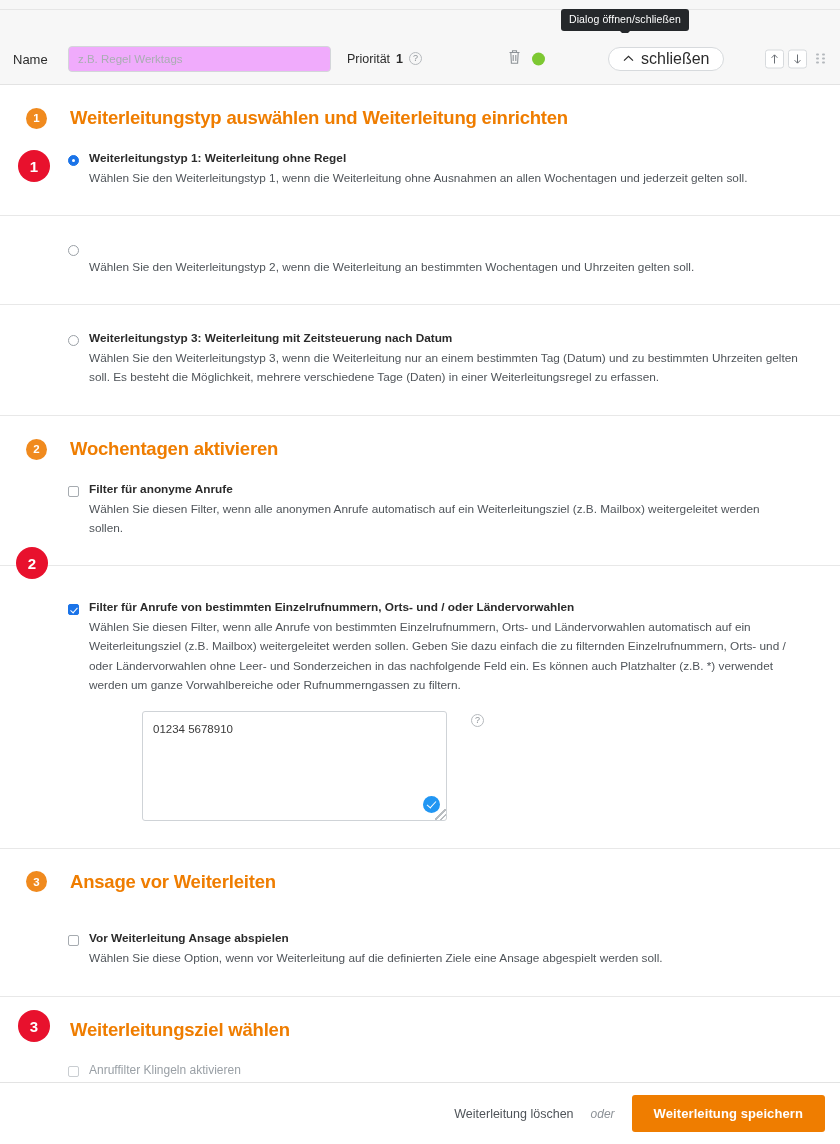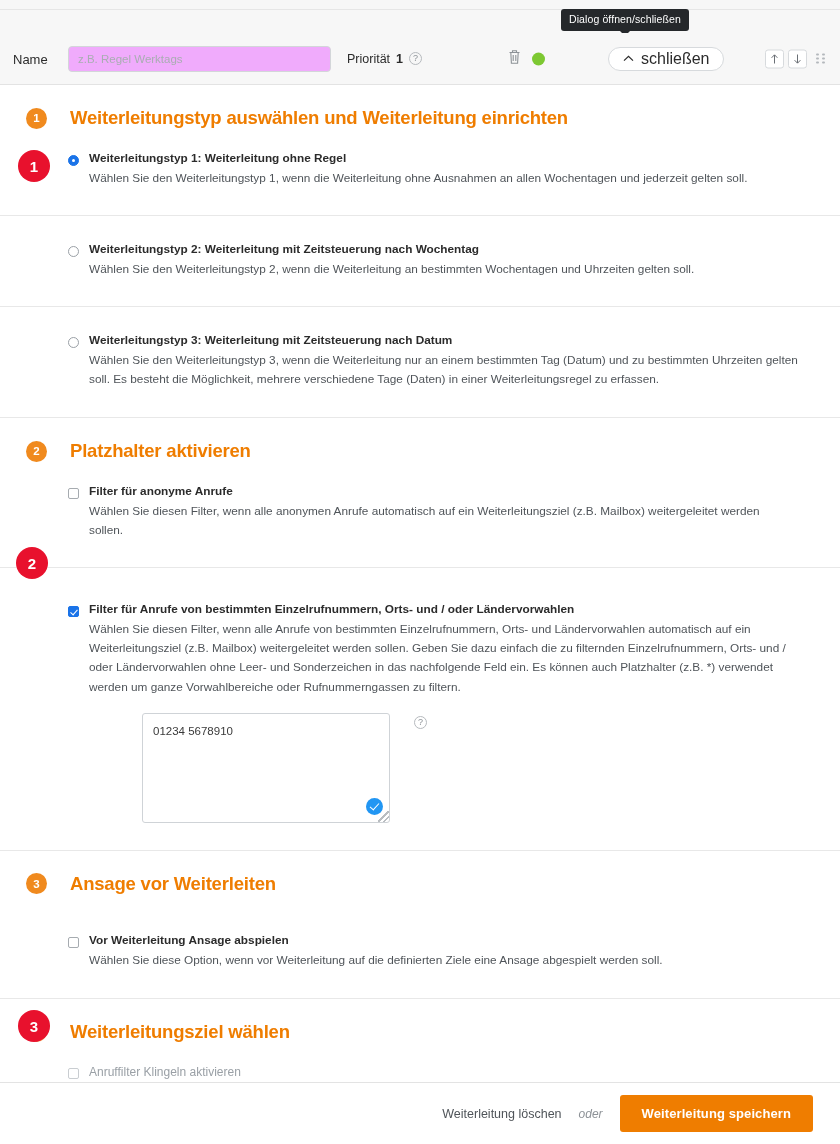--- a/index.html
+++ b/index.html
@@ -129,21 +129,21 @@
 
   .opt-title { font-size: 11.8px; font-weight: 700; color: #2b2b2b; line-height: 1.35; }
   .opt-title.muted { color: #9aa0a6; font-weight: 400; font-size: 12px; }
   .opt-desc {
     font-size: 11.8px; color: #4f5459; line-height: 1.62;
     margin-top: 2px; padding-left: 21px; max-width: 742px;
   }
 
   
   .ta-block { display: flex; align-items: flex-start; padding-left: 142px; margin-top: 16px; }
-  .ta-wrap { position: relative; width: 248px; height: 110px; }
+  .ta-wrap { position: relative; width: 305px; height: 110px; }
   .ta {
     width: 100%; height: 100%;
     border: 1px solid #cfd3d7; border-radius: 3px; background: #fff;
     font-family: "Liberation Sans", sans-serif; font-size: 11.5px; color: #3a3a3a;
     padding: 9px 10px; resize: none; outline: none; line-height: 1.4;
   }
   .ta-check {
     position: absolute; right: 7px; bottom: 8px;
     width: 17px; height: 17px; border-radius: 50%; background: #2196f3;
     display: flex; align-items: center; justify-content: center;
@@ -192,21 +192,21 @@
   }
   .plus-circle:before { width: 8px; height: 2px; margin: -1px 0 0 -4px; }
   .plus-circle:after { width: 2px; height: 8px; margin: -4px 0 0 -1px; }
   .add-text { font-size: 12.5px; color: #2b2b2b; }
 
   
   .footer {
     position: absolute; left: 0; bottom: 0; width: 840px; height: 62px;
     border-top: 1px solid #e3e3e3; background: #fff;
     display: flex; align-items: center; justify-content: flex-end;
-    padding-right: 27px; gap: 17px;
+    padding-right: 15px; gap: 17px;
   }
   .link-del { font-size: 12.5px; color: #4f5459; cursor: pointer; }
   .oder { font-size: 12px; color: #8d9297; font-style: italic; }
   .btn-save {
     background: #ef7d00; color: #fff; border: none; border-radius: 3px;
     height: 37px; padding: 0 22px; font-size: 13px; font-weight: 700;
     font-family: "Liberation Sans", sans-serif; cursor: pointer; letter-spacing: .1px;
   }
 
   
@@ -289,42 +289,41 @@
         <span class="opt-title">Weiterleitungstyp 1: Weiterleitung ohne Regel</span>
       </div>
       <div class="opt-desc">Wählen Sie den Weiterleitungstyp 1, wenn die Weiterleitung ohne Ausnahmen an allen Wochentagen und jederzeit gelten soll.</div>
     </div>
 
     <div class="divider" style="margin-top:27px;"></div>
 
     <div class="opt" style="margin-top:26px;">
       <div class="opt-row">
         <span class="radio"></span>
-        <span class="opt-title">Weiterleitungstyp 2: Weiterleitung mit Zeitsteuerung nach Wochentag</span>
       </div>
       <div class="opt-desc">Wählen Sie den Weiterleitungstyp 2, wenn die Weiterleitung an bestimmten Wochentagen und Uhrzeiten gelten soll.</div>
     </div>
 
     <div class="divider" style="margin-top:27px;"></div>
 
     <div class="opt" style="margin-top:26px;">
       <div class="opt-row">
         <span class="radio"></span>
         <span class="opt-title">Weiterleitungstyp 3: Weiterleitung mit Zeitsteuerung nach Datum</span>
       </div>
       <div class="opt-desc">Wählen Sie den Weiterleitungstyp 3, wenn die Weiterleitung nur an einem bestimmten Tag (Datum) und zu bestimmten Uhrzeiten gelten soll. Es besteht die Möglichkeit, mehrere verschiedene Tage (Daten) in einer Weiterleitungsregel zu erfassen.</div>
     </div>
   </div>
 
   <div class="divider" style="margin-top:28px;"></div>
 
   <div class="section">
     <div class="sec-head">
       <span class="step-badge">2</span>
-      <span class="sec-title">Platzhalter aktivieren</span>
+      <span class="sec-title">Wochentagen aktivieren</span>
     </div>
 
     <div class="opt" style="margin-top:22px;">
       <div class="opt-row">
         <span class="cbx"></span>
         <span class="opt-title">Filter für anonyme Anrufe</span>
       </div>
       <div class="opt-desc" style="max-width:722px;">Wählen Sie diesen Filter, wenn alle anonymen Anrufe automatisch auf ein Weiterleitungsziel (z.B. Mailbox) weitergeleitet werden sollen.</div>
     </div>
 

